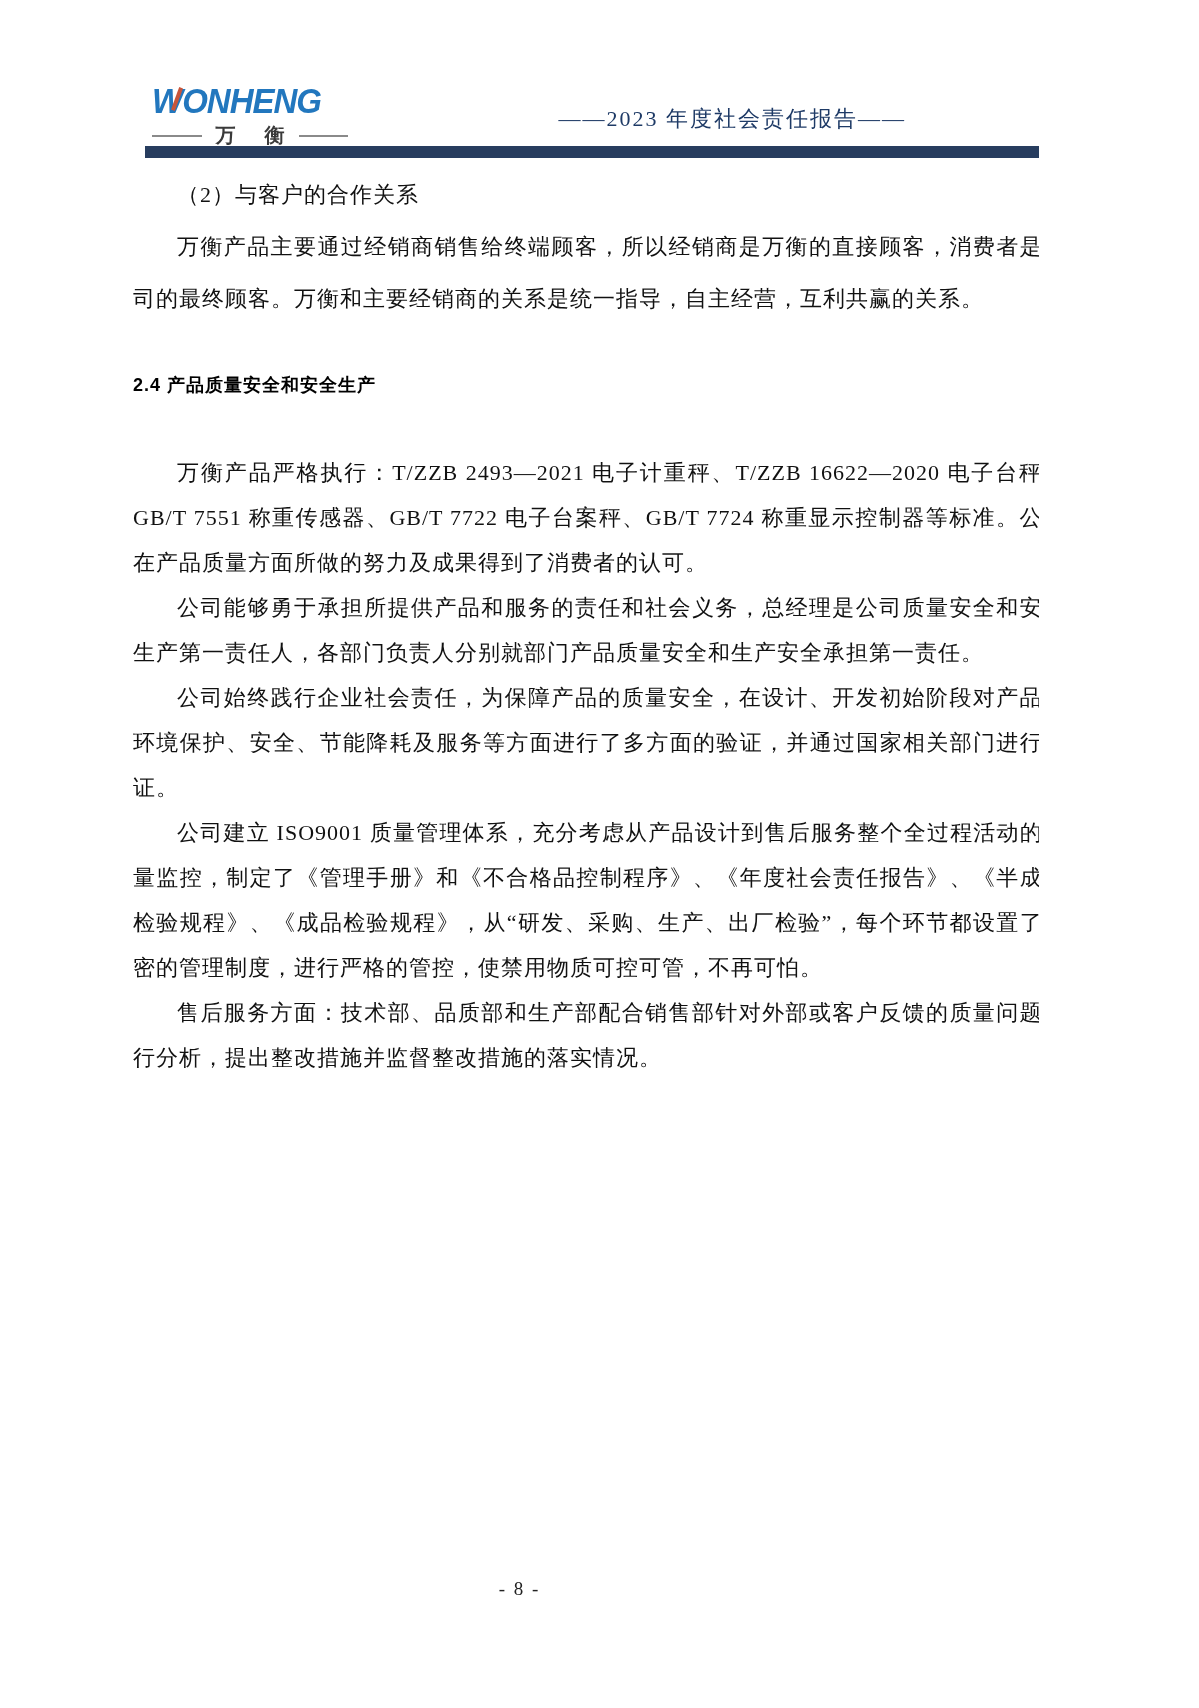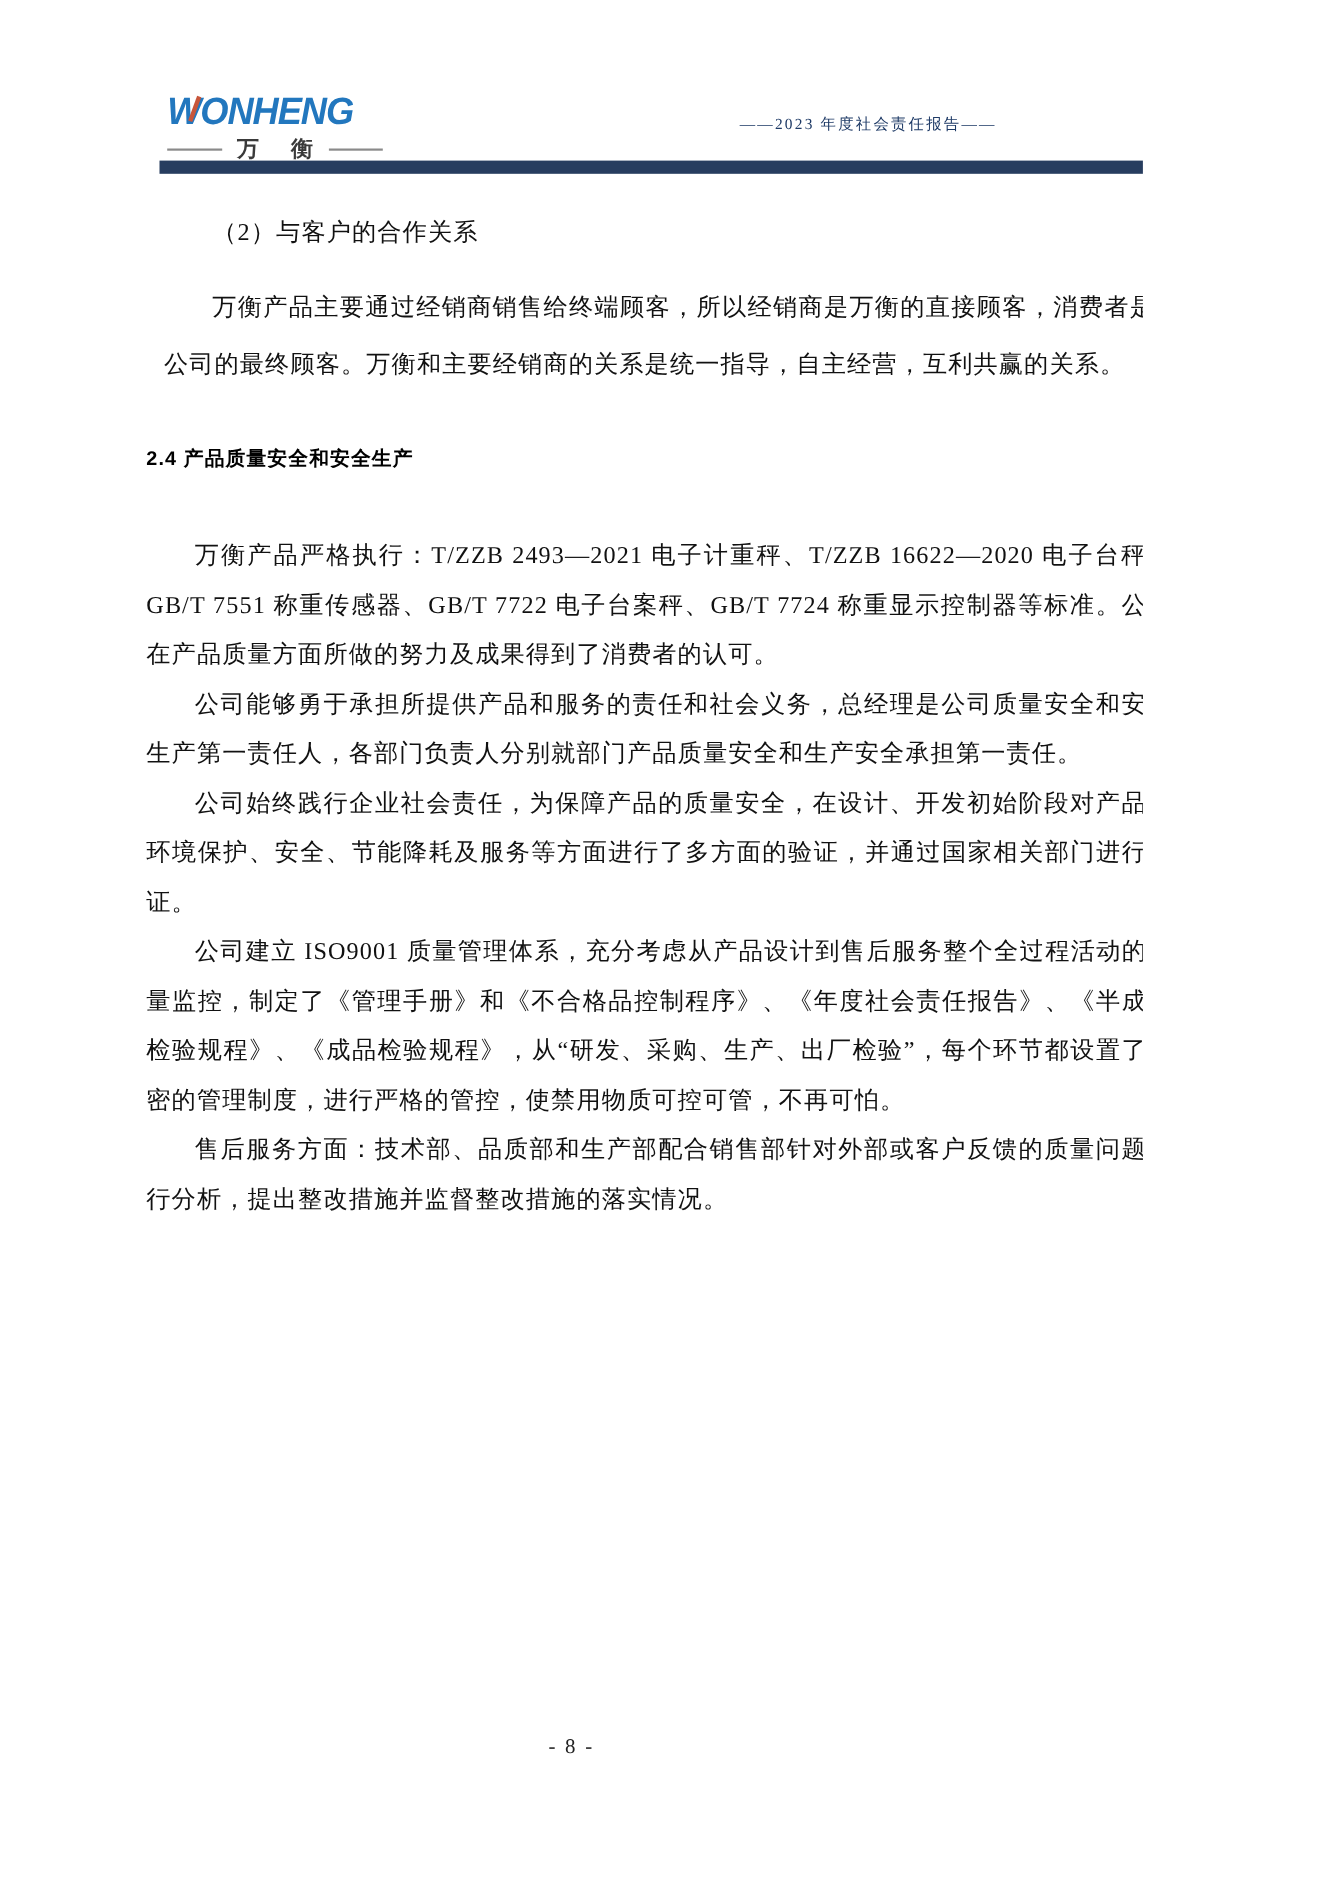--- a/index.html
+++ b/index.html
@@ -51,21 +51,21 @@
     font-weight: 700;
     color: #3a3a3a;
     letter-spacing: 12px;
     padding: 0 2px 0 14px;
     white-space: nowrap;
   }
   .report-title {
     position: absolute;
     top: 104px;
     right: 133px;
-    font-size: 14px;
+    font-size: 22px;
     color: #1e3a66;
     letter-spacing: 2px;
     white-space: nowrap;
   }
   .header-bar {
     position: absolute;
     left: 145px;
     top: 146px;
     width: 911px;
     height: 12px;
@@ -76,21 +76,21 @@
   .content {
     position: absolute;
     left: 133px;
     top: 169px;
     width: 933px;
     color: #111111;
     font-size: 22px;
     text-align: justify;
   }
   .intro { line-height: 52px; }
-  .intro p { margin: 16px; text-indent: 2em; letter-spacing: 1px; }
+  .intro p { margin: 0; text-indent: 2em; letter-spacing: 1px; }
   .section-heading {
     font-family: "Liberation Sans", "DejaVu Sans", sans-serif;
     font-size: 18px;
     font-weight: 700;
     color: #000000;
     line-height: 40px;
     letter-spacing: 1px;
     margin: 40px 0 0 0;
   }
   .main { line-height: 45px; margin-top: 45px; }

